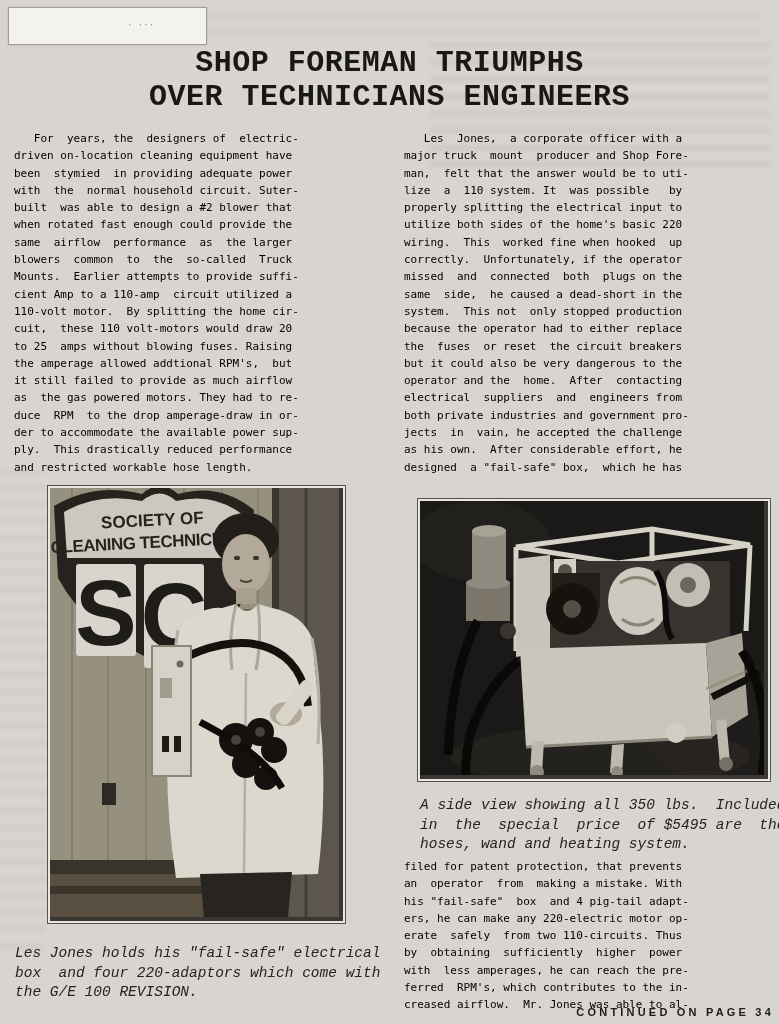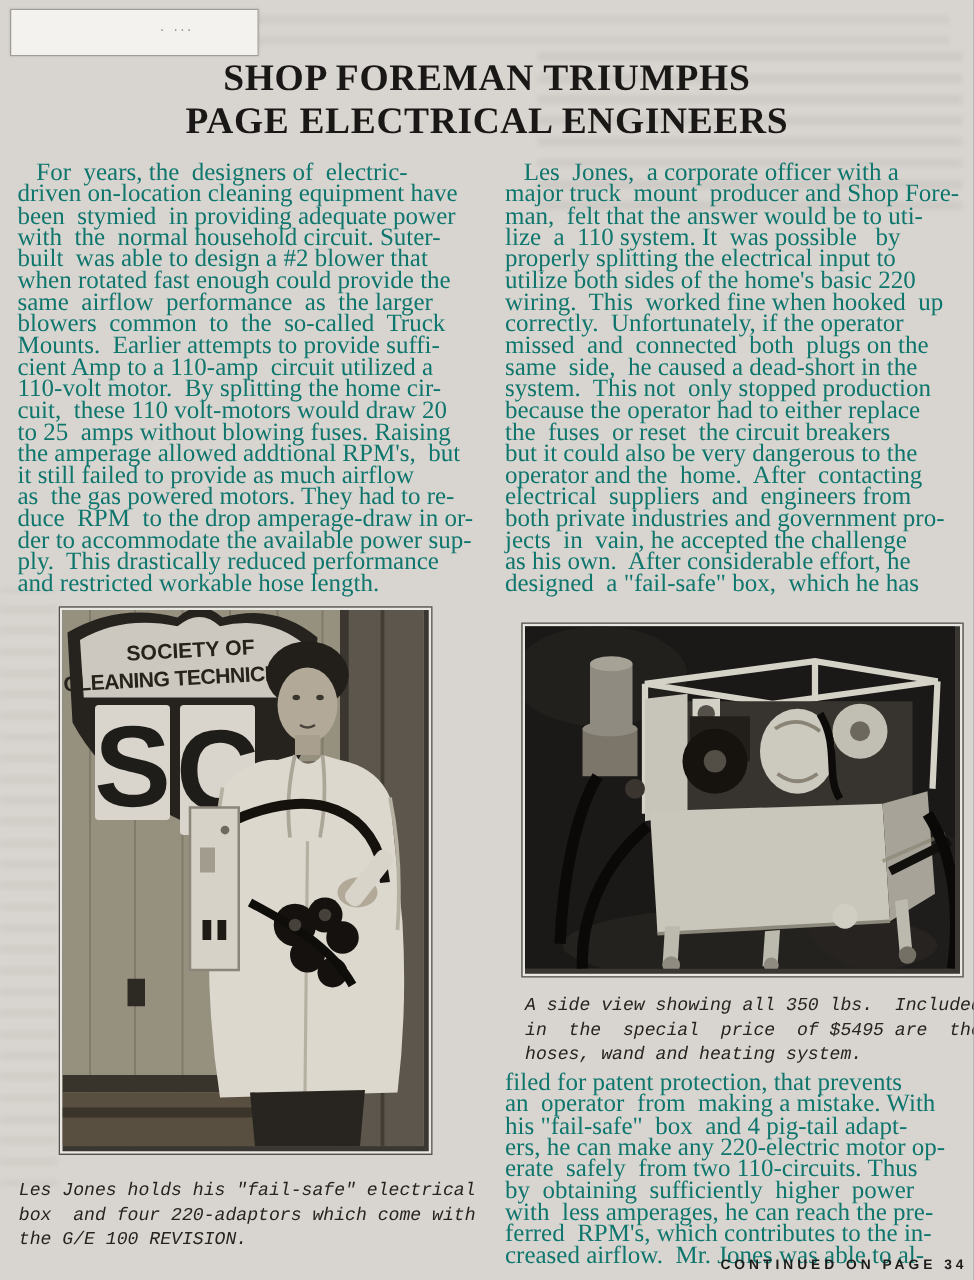--- a/index.html
+++ b/index.html
@@ -15,27 +15,26 @@
   .ghost.g1{left:430px;top:38px;width:340px;height:130px;}
   .ghost.g2{left:0px;top:470px;width:46px;height:480px;opacity:.7;}
   .ghost.g3{left:200px;top:8px;width:560px;height:28px;opacity:.8;}
   .whiteout{
     position:absolute;left:8px;top:7px;width:197px;height:36px;
     background:#f3f2ee;border:1px solid #a19d96;box-shadow:0 0 2px rgba(0,0,0,.15);
   }
   .whiteout::after{content:"· ···";color:#9a958c;font-size:9px;position:absolute;left:118px;top:12px;}
   .title{
     position:absolute;left:0;top:46px;width:779px;text-align:center;
-    font-family:Liberation Serif, serif;font-weight:bold;
+    font-family:Liberation Mono, monospace;font-weight:bold;
     font-size:30px;line-height:34px;color:#191816;letter-spacing:.5px;
   }
   .col{
-    position:absolute;white-space:pre;font-size:20px;line-height:17.3px;
-    color:#0f766e;
-    font-family:Liberation Serif, serif;
+    position:absolute;white-space:pre;font-size:11px;line-height:17.3px;
+    color:#000000;
   }
   .col.left{left:14px;top:130px;width:382px;}
   .col.right{left:404px;top:130px;width:362px;}
   .col.rbottom{left:404px;top:858px;width:362px;}
   .caption{
     position:absolute;white-space:pre;font-style:italic;
     font-family:"Liberation Mono", monospace;
     font-size:14.5px;line-height:19.5px;color:#26241f;
   }
   .caption.capleft{left:15px;top:944px;width:382px;}
@@ -56,21 +55,21 @@
 <div class="page">
 
   <div class="ghost g1"></div>
   <div class="ghost g2"></div>
   <div class="ghost g3"></div>
 
   <div class="whiteout"></div>
 
   <div class="title">
     <div>SHOP FOREMAN TRIUMPHS</div>
-    <div>PAGE ELECTRICAL ENGINEERS</div>
+    <div>OVER TECHNICIANS ENGINEERS</div>
   </div>
 
   <div class="col left">   For  years, the  designers of  electric-
 driven on-location cleaning equipment have
 been  stymied  in providing adequate power
 with  the  normal household circuit. Suter-
 built  was able to design a #2 blower that
 when rotated fast enough could provide the
 same  airflow  performance  as  the larger
 blowers  common  to  the  so-called  Truck

